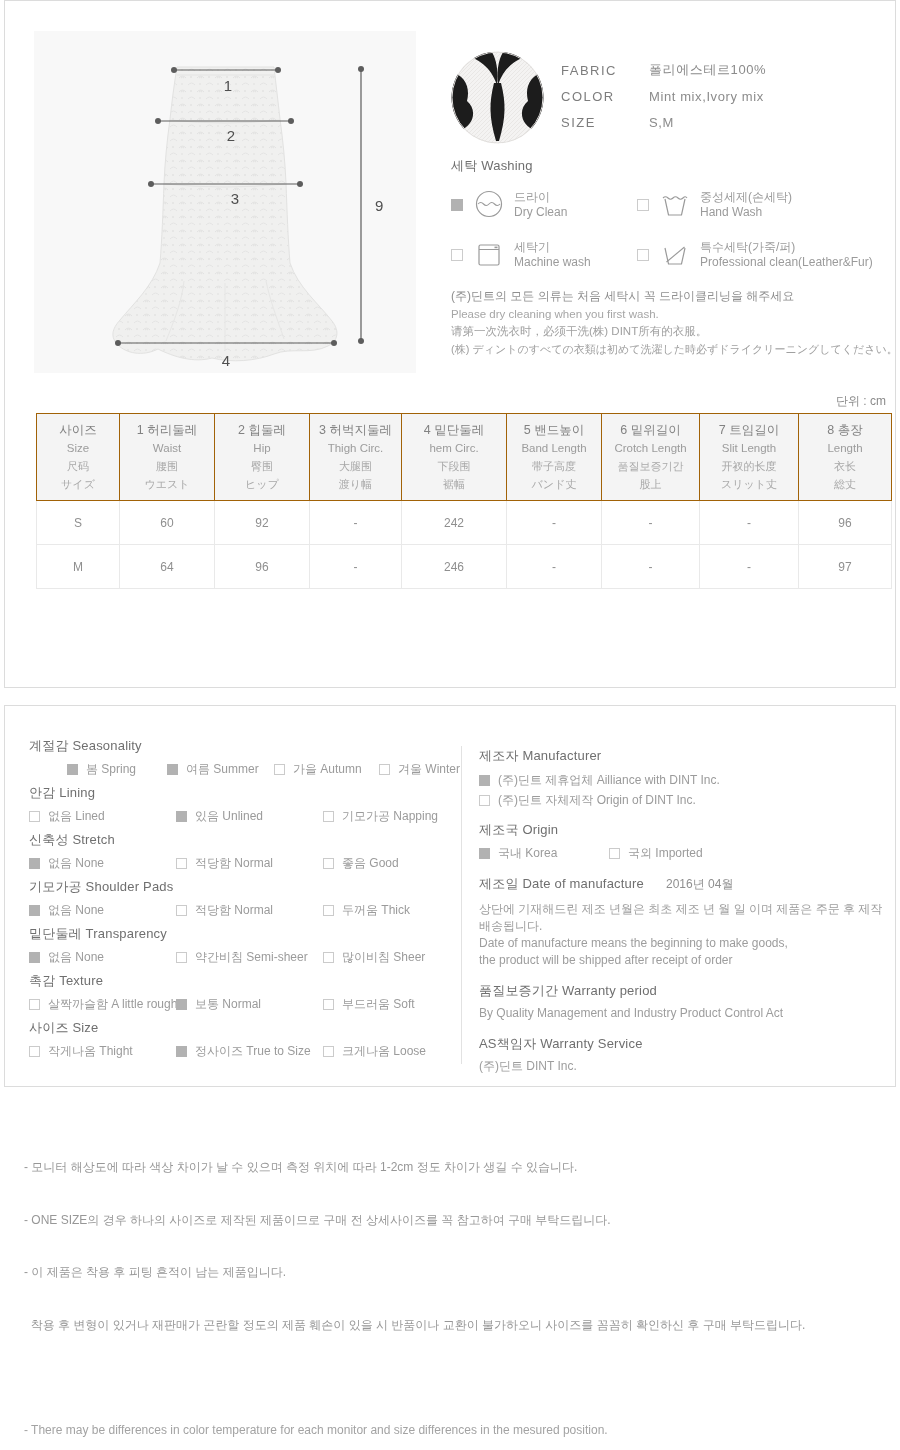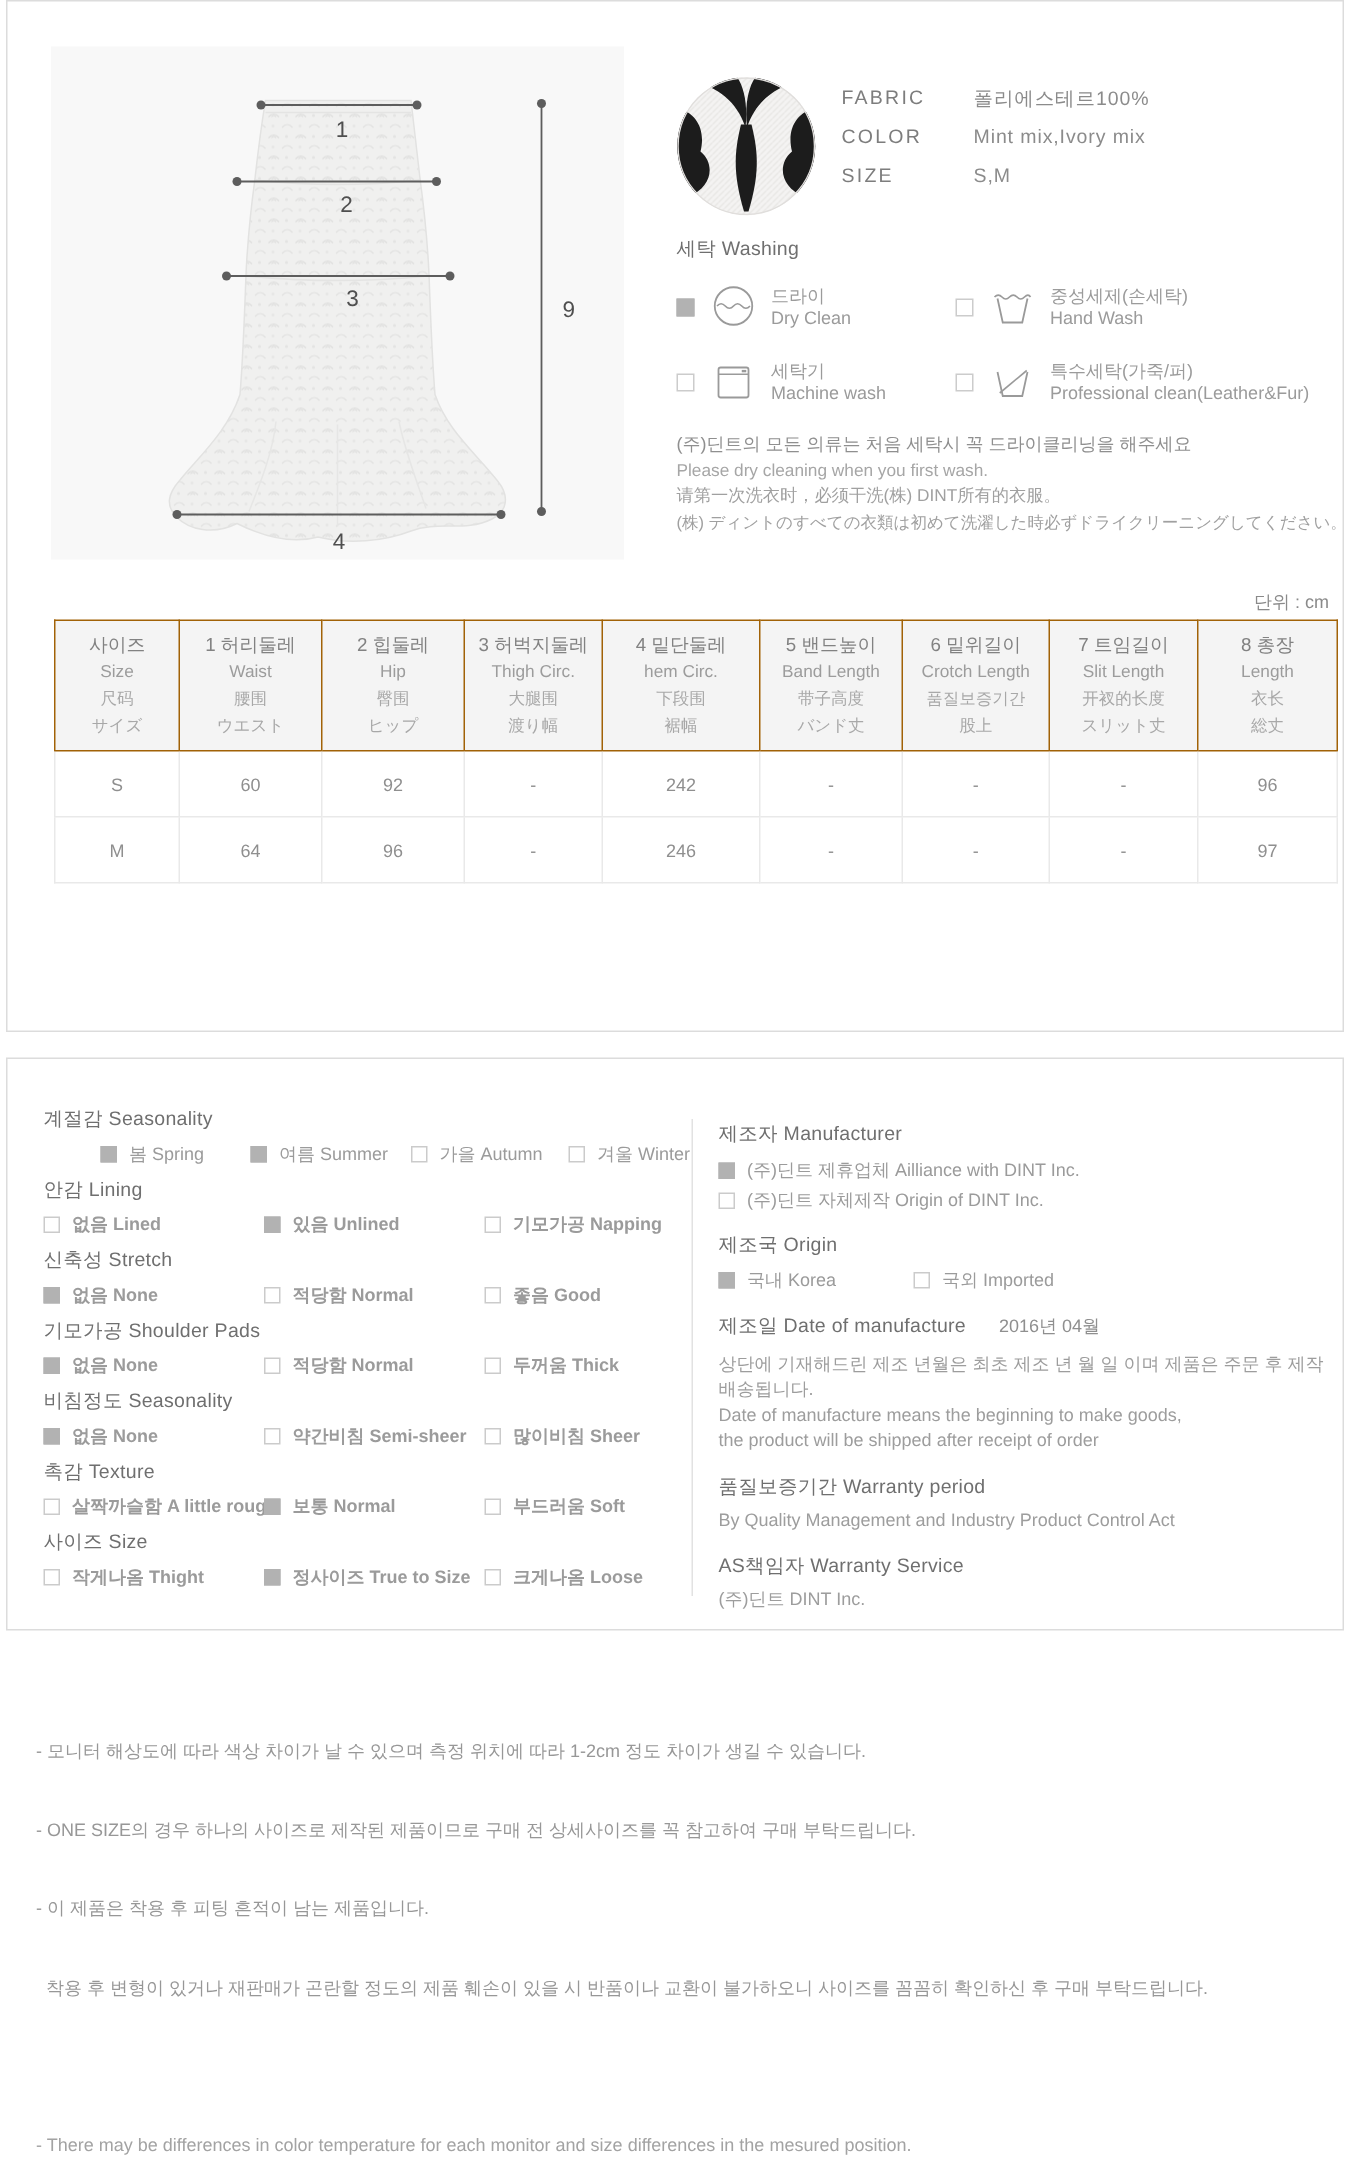--- a/index.html
+++ b/index.html
@@ -8,21 +8,21 @@
   .box{position:absolute;border:1px solid #dcdcdc;background:#fff;box-sizing:border-box;}
   #box1{left:4px;top:0;width:892px;height:688px;}
   #box2{left:4px;top:705px;width:892px;height:382px;}
 
   
   .illus{position:absolute;left:29px;top:30px;width:382px;height:342px;background:#f8f8f8;}
 
   
   .swatch{position:absolute;left:446px;top:50px;width:93px;height:93px;}
   .prod{position:absolute;left:556px;top:56px;}
-  .prod .row{display:flex;height:26px;}
+  .prod .row{display:flex;height:26px;align-items:center;}
   .prod .lbl{width:88px;font-size:13px;color:#7d7d7d;letter-spacing:1.5px;}
   .prod .val{font-size:13px;color:#8b8b8b;letter-spacing:0.6px;}
 
   
   .washing{position:absolute;left:446px;top:156px;width:444px;}
   .sec-title{font-size:13px;color:#6f6f6f;letter-spacing:0.2px;}
   .wgrid{display:grid;grid-template-columns:186px 1fr;row-gap:16px;margin-top:13px;}
   .witem{display:flex;align-items:center;}
   .wcb{width:12px;height:12px;border:1px solid #ccc;background:#fff;flex:none;box-sizing:border-box;}
   .wcb.on{background:#b2b2b2;border-color:#b2b2b2;}
@@ -48,21 +48,21 @@
   .divider{position:absolute;left:456px;top:40px;width:1px;height:318px;background:#e2e2e2;}
   .dleft{position:absolute;left:24px;top:30px;width:428px;}
   .dright{position:absolute;left:474px;top:40px;width:404px;}
   .dsec{margin-bottom:5px;}
   .dsec .sec-title{line-height:20px;margin-bottom:4px;}
   .optrow{display:flex;align-items:center;height:18px;white-space:nowrap;}
   .opt{display:flex;align-items:center;flex:none;}
   .cb{width:11px;height:11px;border:1px solid #cbcbcb;background:#fff;flex:none;margin-right:8px;box-sizing:border-box;}
   .cb.on{background:#b2b2b2;border-color:#b2b2b2;}
   .olabel{font-size:12px;color:#9b9b9b;}
-  .row3 .opt{width:147px;font-weight:bold;}
+  .row3 .opt{width:147px;}
   .row3 .opt:nth-child(3){width:auto;}
   .row4 .opt:nth-child(1){width:100px;padding-left:38px;}
   .row4 .opt:nth-child(2){width:107px;}
   .row4 .opt:nth-child(3){width:105px;}
   .stack .optrow{height:20px;}
   .dright .gap10{margin-top:10px;}
   .dright .gap12{margin-top:12px;}
   .dval{font-size:12px;color:#8f8f8f;margin-left:22px;}
   .ddesc{font-size:12px;color:#9d9d9d;line-height:17px;margin-top:3px;}
   .inline-title{display:flex;align-items:baseline;}
@@ -406,21 +406,21 @@
               <span class="cb"></span>
               <span class="olabel">적당함 Normal</span>
             </span>
           <span class="opt">
               <span class="cb"></span>
               <span class="olabel">두꺼움 Thick</span>
             </span>
         </div>
       </div>
       <div class="dsec">
-        <div class="sec-title">비침정도 Seasonality</div>
+        <div class="sec-title">밑단둘레 Transparency</div>
         <div class="optrow row3">
           <span class="opt">
               <span class="cb on"></span>
               <span class="olabel">없음 None</span>
             </span>
           <span class="opt">
               <span class="cb"></span>
               <span class="olabel">약간비침 Semi-sheer</span>
             </span>
           <span class="opt">

